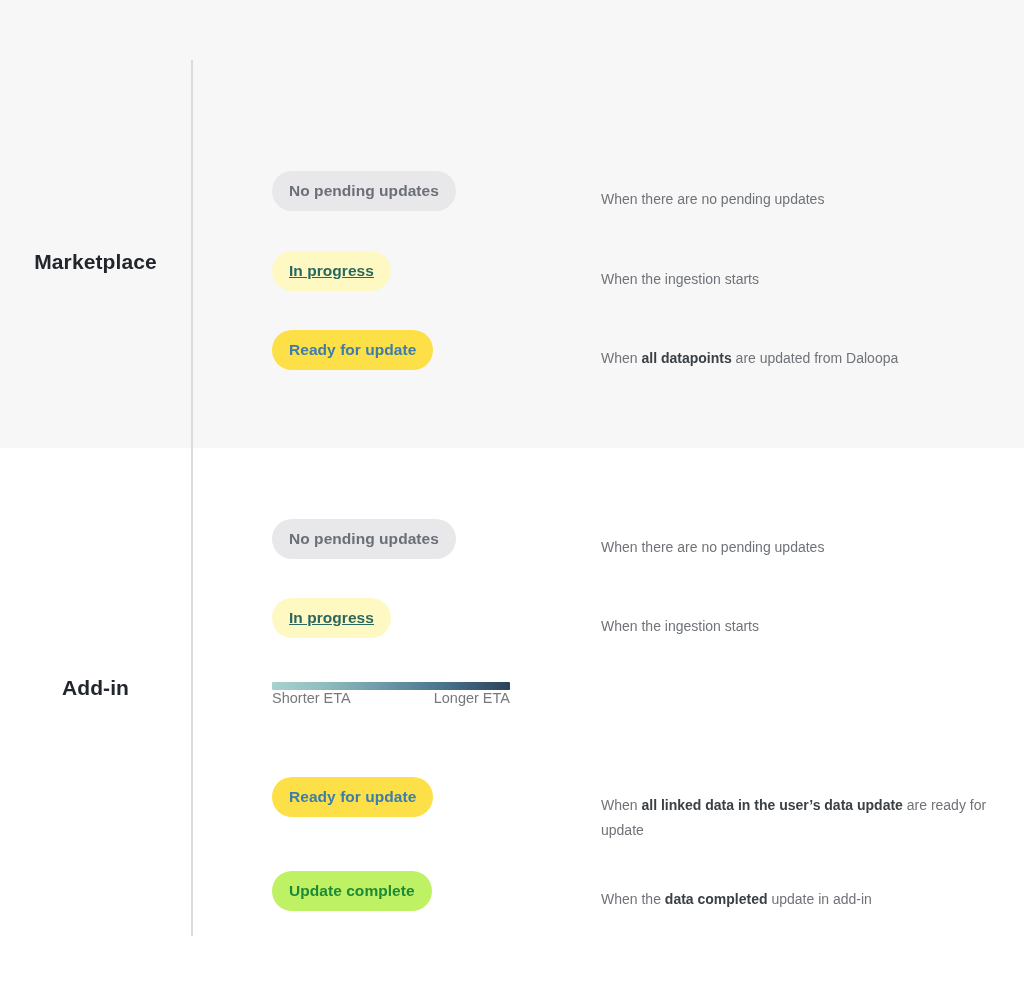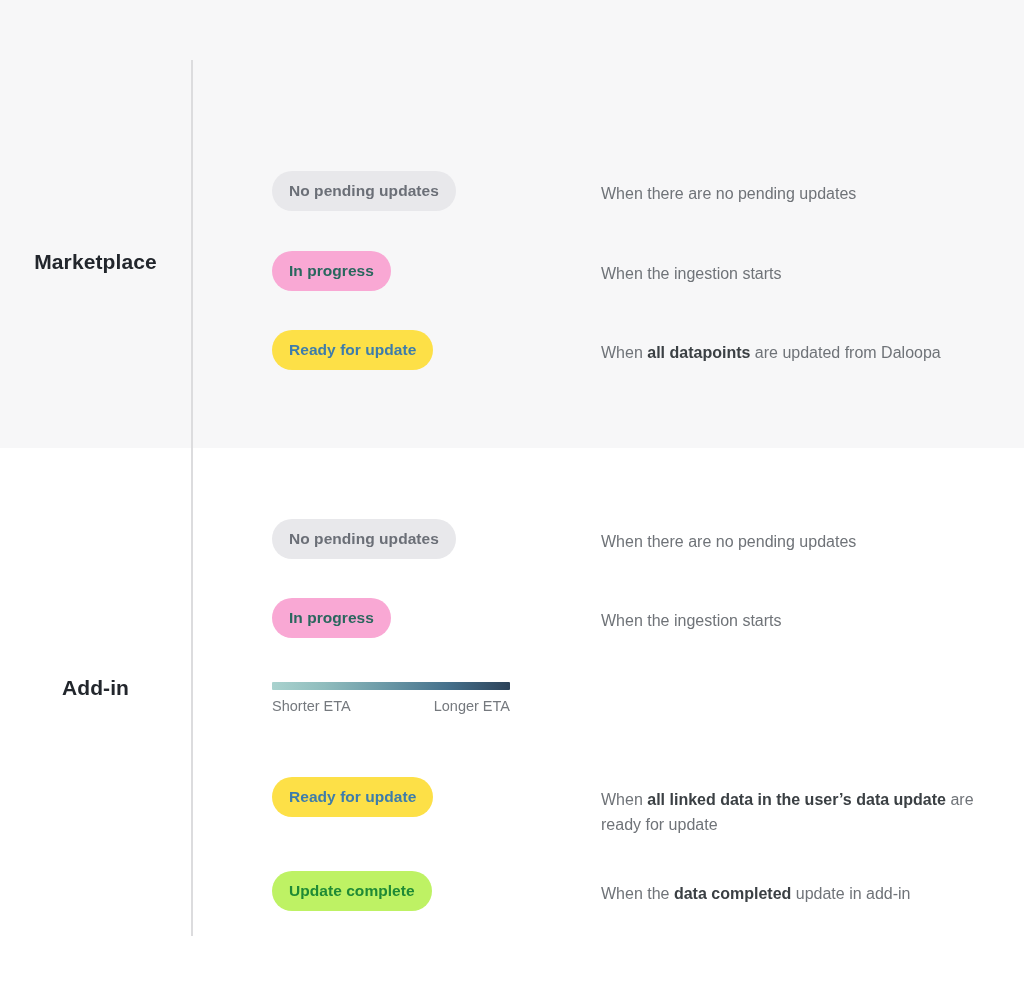--- a/index.html
+++ b/index.html
@@ -77,30 +77,30 @@
     padding: 0 17px;
     border-radius: 20px;
     font-size: 15.5px;
     font-weight: bold;
     letter-spacing: 0.05px;
     white-space: nowrap;
     box-sizing: border-box;
     text-align: center;
   }
   .badge.gray  { background: #e8e8eb; color: #6b6f77; }
-  .badge.teal  { background: #f9a8d4; color: #2a675e; }
+  .badge.teal  { background: #fef9c3; color: #2a675e; text-decoration: underline; }
   .badge.blue  { background: #fde047; color: #3d7cab; }
   .badge.green { background: #bef264; color: #1f8a35; }
 
   .desc {
     position: absolute;
     left: 410px;
-    top: 10px;
+    top: 16px;
     width: 400px;
-    font-size: 16px;
+    font-size: 14px;
     line-height: 25px;
     color: #6f7378;
   }
   .desc b { color: #3b4044; font-weight: bold; }
 
   
   .eta {
     position: absolute;
     left: 272px;
     top: 682px;
@@ -108,21 +108,20 @@
   }
   .eta-bar {
     width: 238px;
     height: 8px;
     border-radius: 1px;
     background: linear-gradient(to right, #a9d2ce 0%, #8fbcbd 22%, #6a98a6 48%, #45708b 74%, #2c4259 100%);
   }
   .eta-labels {
     display: flex;
     justify-content: space-between;
-    margin-top: 8px;
     font-size: 14.5px;
     color: #75797e;
   }
 </style>
 </head>
 <body>
 
 <div class="page">
 
   <div class="section-bg shaded"></div>

